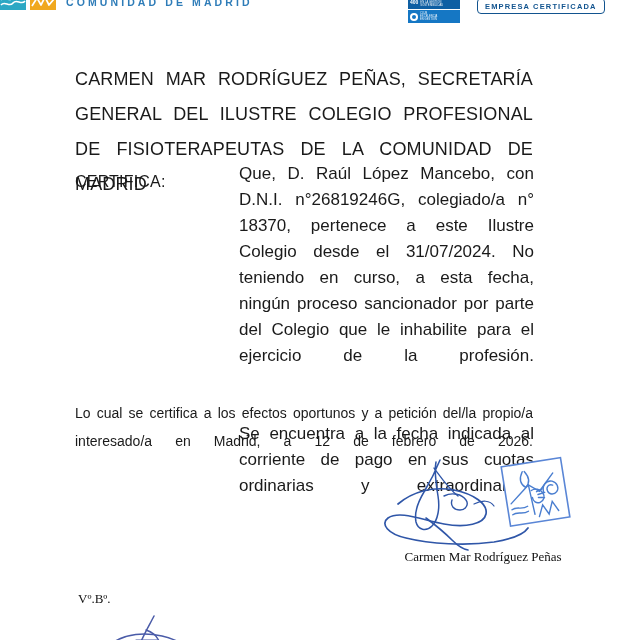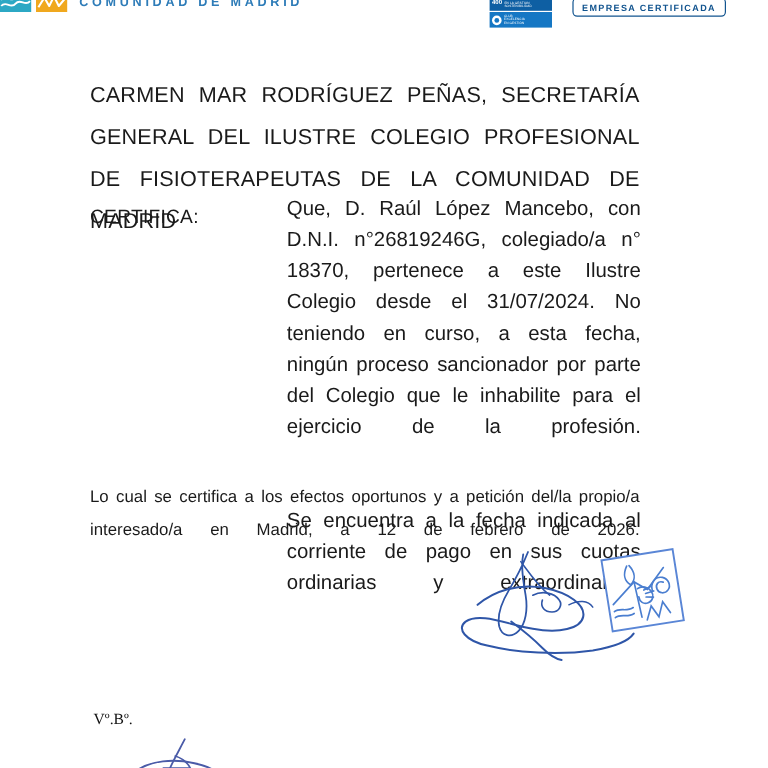--- a/index.html
+++ b/index.html
@@ -320,20 +320,21 @@
                  C64 38, 63 32, 58 30 C52 28, 47 33, 48 40"></path>
 
         <path d="M14 52 C19 49, 24 54, 30 51"></path>
         <path d="M14 57 C19 54, 24 59, 30 56"></path>
 
         <path d="M40 63 L45 52 L50 62 L55 50 L60 60"></path>
       </g>
     </g>
   </svg>
 
+  <div class="sig-name">Carmen Mar Rodríguez Peñas</div>
 </div>
 
 <div class="vobo-label">Vº.Bº.</div>
 
 <svg class="vobo-sig" width="120" height="40" viewBox="0 0 120 40">
   <g stroke="#4a5ba8" fill="none" stroke-linecap="round" stroke-linejoin="round">
     <path d="M44 4 C40 12, 34 22, 30 32 C28 37, 28 40, 30 40" stroke-width="1.5"></path>
     <path d="M36 18 C42 20, 48 24, 50 32 C51 37, 49 40, 46 40" stroke-width="1.4"></path>
     <path d="M4 30 C16 22, 34 20, 52 24 C66 27, 76 33, 74 40" stroke-width="1.6"></path>
     <path d="M26 28 L48 28" stroke-width="1.2"></path>

